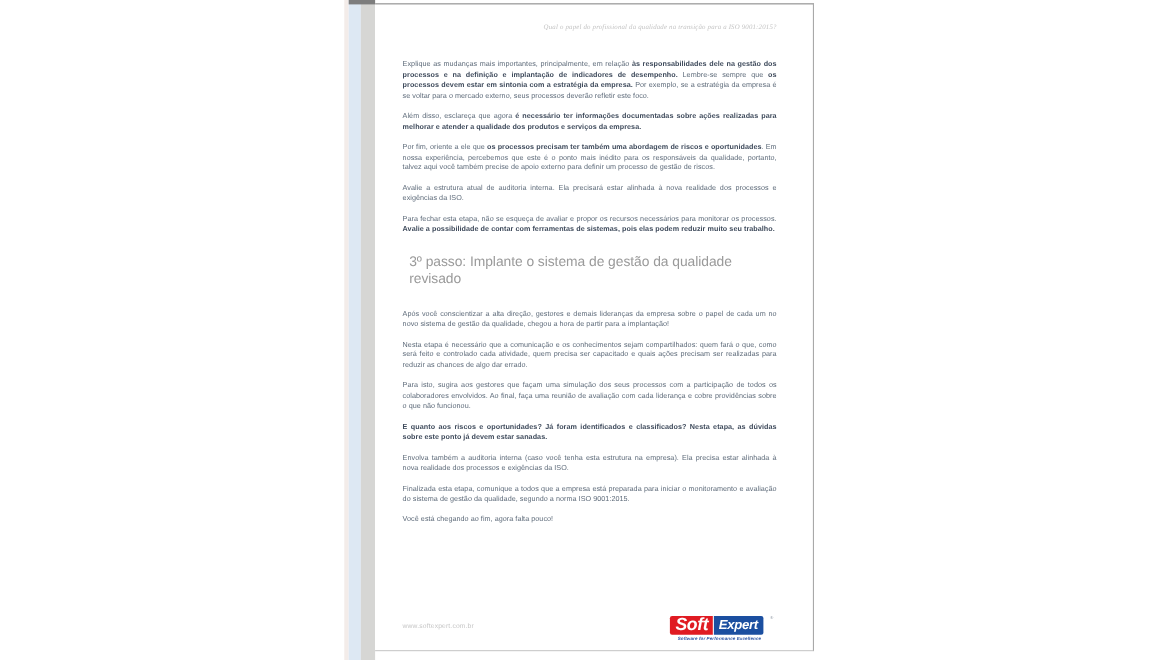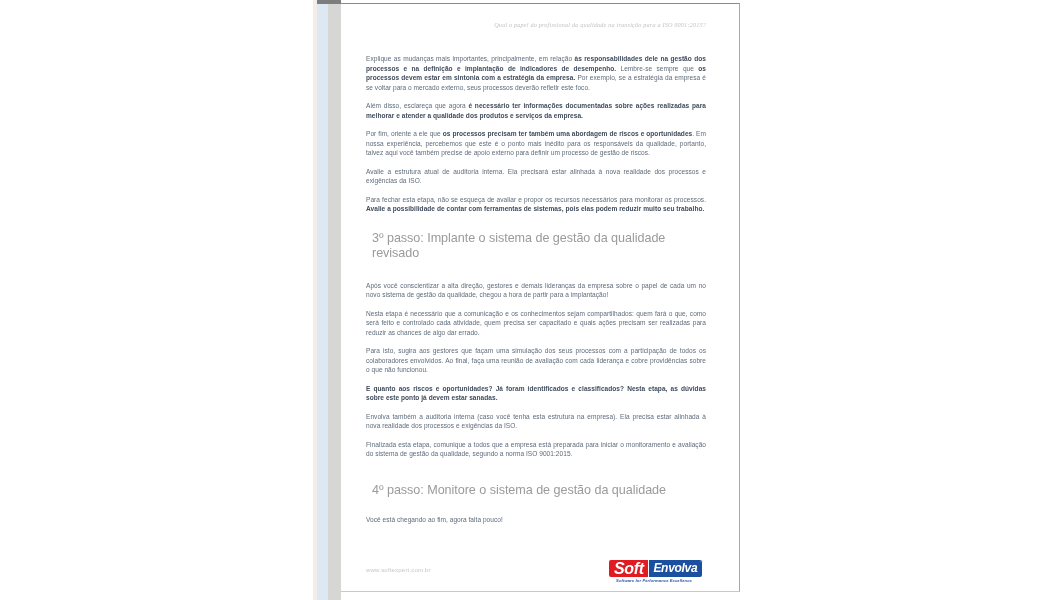--- a/index.html
+++ b/index.html
@@ -208,35 +208,32 @@
 
       <div id="step3-paragraphs">
           <p class="para"><span>Após você conscientizar a alta direção, gestores e demais lideranças da empresa sobre o papel de cada um no novo sistema de gestão da qualidade, chegou a hora de partir para a implantação!</span></p>
           <p class="para"><span>Nesta etapa é necessário que a comunicação e os conhecimentos sejam compartilhados: quem fará o que, como será feito e controlado cada atividade, quem precisa ser capacitado e quais ações precisam ser realizadas para reduzir as chances de algo dar errado.</span></p>
           <p class="para"><span>Para isto, sugira aos gestores que façam uma simulação dos seus processos com a participação de todos os colaboradores envolvidos. Ao final, faça uma reunião de avaliação com cada liderança e cobre providências sobre o que não funcionou.</span></p>
           <p class="para"><b>E quanto aos riscos e oportunidades? Já foram identificados e classificados? Nesta etapa, as dúvidas sobre este ponto já devem estar sanadas.</b></p>
           <p class="para"><span>Envolva também a auditoria interna (caso você tenha esta estrutura na empresa). Ela precisa estar alinhada à nova realidade dos processos e exigências da ISO.</span></p>
           <p class="para"><span>Finalizada esta etapa, comunique a todos que a empresa está preparada para iniciar o monitoramento e avaliação do sistema de gestão da qualidade, segundo a norma ISO 9001:2015.</span></p>
         </div>
 
-      <div class="step-block second">
-        <h2 class="step">4º passo: Monitore o sistema de gestão da qualidade</h2>
-      </div>
 
       <div id="step4-paragraphs">
           <p class="para"><span>Você está chegando ao fim, agora falta pouco!</span></p>
         </div>
 
     </div>
 
     <div id="footer-url">www.softexpert.com.br</div>
 
     <div id="logo">
       <div class="logo-row">
         <span class="logo-soft">Soft</span>
-        <span class="logo-expert">Envolva</span>
+        <span class="logo-expert">Expert</span>
         <span class="logo-reg">®</span>
       </div>
       <div class="logo-tagline">Software for Performance Excellence</div>
     </div>
 
   </div>
 </div>
 
 </body></html>

